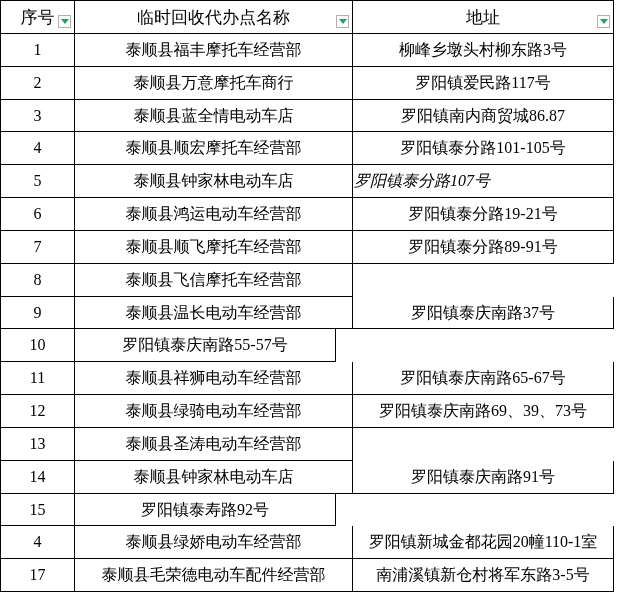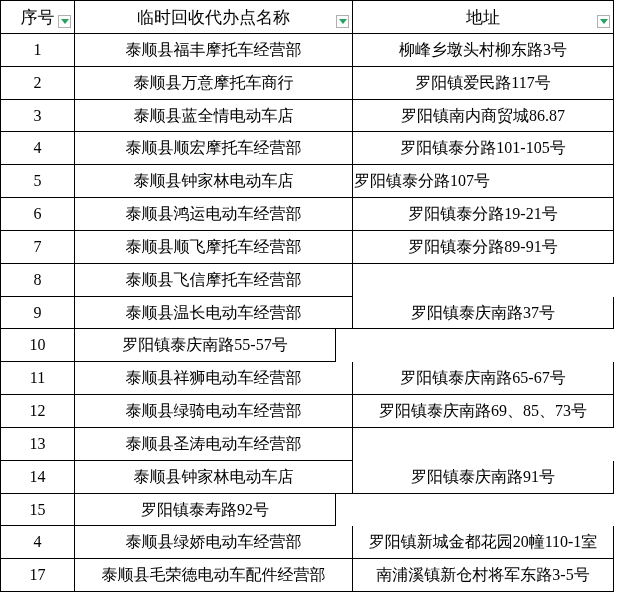--- a/index.html
+++ b/index.html
@@ -26,21 +26,21 @@
     position: relative;
     font-size: 16px;
     line-height: 1;
     white-space: nowrap;
     overflow: hidden;
   }
   .c1 { width: 74px; }
   .c2 { width: 278px; }
   .c3 { width: 261px; }
   .header .cell { font-size: 17px; }
-  .cell.align-left { justify-content: flex-start; padding-left: 1px; }
+  .cell.align-left { justify-content: flex-start; padding-left: 1px; font-style: italic; }
   .filter-btn {
     position: absolute; right: 3px; bottom: 5px;
     width: 13px; height: 13px;
     background: #fdfdfd;
     border: 1px solid #b0b0b0;
     display: flex; align-items: center; justify-content: center;
     cursor: pointer;
   }
   .tri {
     width: 0; height: 0;
@@ -127,21 +127,21 @@
         <div class="cell c3">罗阳镇泰庆南路55-57号</div>
       </div>
         <div class="row" style="">
         <div class="cell c1">11</div>
         <div class="cell c2">泰顺县祥狮电动车经营部</div>
         <div class="cell c3">罗阳镇泰庆南路65-67号</div>
       </div>
         <div class="row" style="">
         <div class="cell c1">12</div>
         <div class="cell c2">泰顺县绿骑电动车经营部</div>
-        <div class="cell c3">罗阳镇泰庆南路69、85、73号</div>
+        <div class="cell c3">罗阳镇泰庆南路69、39、73号</div>
       </div>
         <div class="row" style="">
         <div class="cell c1">13</div>
         <div class="cell c2">泰顺县圣涛电动车经营部</div>
       </div>
         <div class="row" style="">
         <div class="cell c1">14</div>
         <div class="cell c2">泰顺县钟家林电动车店</div>
         <div class="cell c3">罗阳镇泰庆南路91号</div>
       </div>

